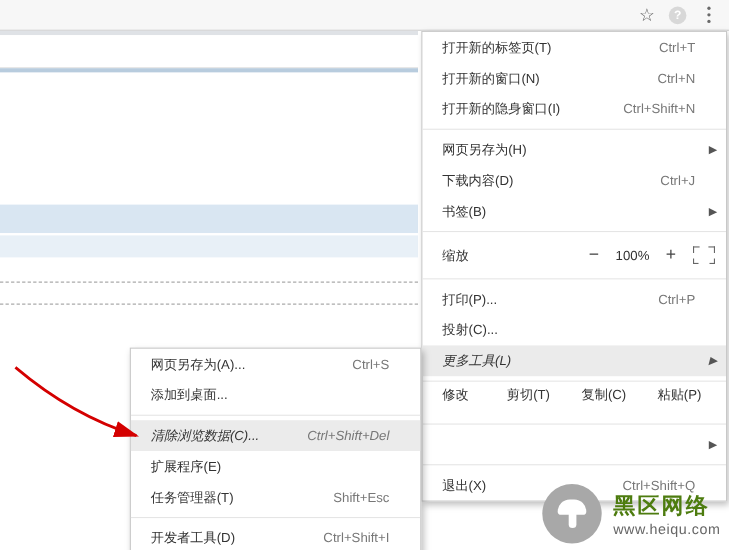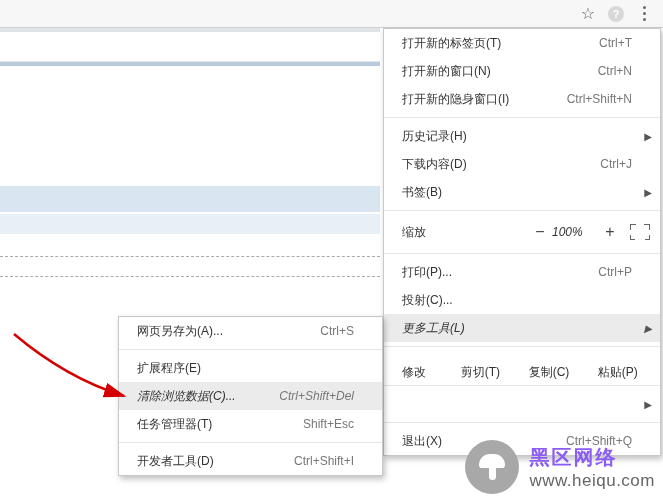--- a/index.html
+++ b/index.html
@@ -76,36 +76,36 @@
   }
   .item.highlight { background: #ebebeb; font-style: italic; }
   .sep { height: 1px; background: #e5e5e5; margin: 4px 0; }
 
   .zoom-row {
     display: flex; align-items: center; height: 34px;
     padding: 0 10px 0 18px;
   }
   .zoom-row .zl { flex: 1; }
   .zoom-btn { width: 24px; text-align: center; color: #444; font-size: 16px; }
-  .zoom-val { width: 46px; text-align: left; font-style: italic; }
+  .zoom-val { width: 46px; text-align: center; }
   .fullscreen { width: 20px; height: 16px; margin-left: 8px; position: relative; }
   .fullscreen::before, .fullscreen::after {
     content: ""; position: absolute; width: 5px; height: 5px;
     border: 1.5px solid #666;
   }
   .fullscreen::before { left:0; top:0; border-right:none; border-bottom:none;}
   .fullscreen::after { right:0; top:0; border-left:none; border-bottom:none;}
   .fullscreen .b1, .fullscreen .b2 {
     position:absolute; width:5px; height:5px; border:1.5px solid #666;
   }
   .fullscreen .b1 { left:0; bottom:0; border-right:none; border-top:none;}
   .fullscreen .b2 { right:0; bottom:0; border-left:none; border-top:none;}
 
   .edit-row {
-    display: flex; align-items: flex-end; height: 30px;
+    display: flex; align-items: flex-start; height: 30px;
     padding: 0 10px 0 18px; gap: 4px;
   }
   .edit-row .el { width: 42px; }
   .edit-row .action { flex: 1; text-align: center; }
 
   .arrow-annot {
     position: absolute;
     left: 6px; top: 328px;
     width: 130px; height: 80px;
     pointer-events: none;
@@ -117,22 +117,22 @@
     color: #444;
     pointer-events: none;
   }
   .wm-circle {
     width: 54px; height: 54px; border-radius: 50%;
     background: #a8a8a8; display:flex; align-items:center; justify-content:center;
   }
   .mushroom { position: relative; width: 26px; height: 26px; }
   .mushroom .cap { width:26px; height:14px; background:#fff; border-radius: 14px 14px 4px 4px;}
   .mushroom .stem { width:7px; height:13px; background:#fff; margin: -1px auto 0; border-radius: 0 0 4px 4px;}
-  .wm-text .cn { font-size: 20px; font-weight: bold; letter-spacing: 2px; color:#8b5cf6;}
-  .wm-text .url { font-size: 17px; color:#666; letter-spacing: .5px;}
+  .wm-text .cn { font-size: 20px; font-weight: bold; letter-spacing: 2px; color:#4d7c0f;}
+  .wm-text .url { font-size: 13px; color:#666; letter-spacing: .5px;}
 </style>
 </head>
 <body>
 
 <div class="topbar">
   <div class="icon-box">
       <span class="star">☆</span>
     </div>
   <div class="icon-box">
       <div class="question">?</div>
@@ -168,21 +168,21 @@
   <div class="item">
     <span class="label">打开新的窗口(N)</span>
     <span class="shortcut">Ctrl+N</span>
   </div>
   <div class="item">
     <span class="label">打开新的隐身窗口(I)</span>
     <span class="shortcut">Ctrl+Shift+N</span>
   </div>
   <div class="sep"></div>
   <div class="item">
-    <span class="label">历史记录(H)</span>
+    <span class="label">网页另存为(H)</span>
     <span class="arrow">▶</span>
   </div>
   <div class="item">
     <span class="label">下载内容(D)</span>
     <span class="shortcut">Ctrl+J</span>
   </div>
   <div class="item">
     <span class="label">书签(B)</span>
     <span class="arrow">▶</span>
   </div>
@@ -225,27 +225,30 @@
     <span class="label">退出(X)</span>
     <span class="shortcut">Ctrl+Shift+Q</span>
   </div>
 </div>
 
 <div class="menu sub-menu">
   <div class="item">
     <span class="label">网页另存为(A)...</span>
     <span class="shortcut">Ctrl+S</span>
   </div>
-  <div class="sep"></div>
-  <div class="item">
-    <span class="label">扩展程序(E)</span>
-  </div>
+  <div class="item">
+    <span class="label">添加到桌面...</span>
+  </div>
+  <div class="sep"></div>
   <div class="item highlight">
     <span class="label">清除浏览数据(C)...</span>
     <span class="shortcut">Ctrl+Shift+Del</span>
+  </div>
+  <div class="item">
+    <span class="label">扩展程序(E)</span>
   </div>
   <div class="item">
     <span class="label">任务管理器(T)</span>
     <span class="shortcut">Shift+Esc</span>
   </div>
   <div class="sep"></div>
   <div class="item">
     <span class="label">开发者工具(D)</span>
     <span class="shortcut">Ctrl+Shift+I</span>
   </div>

